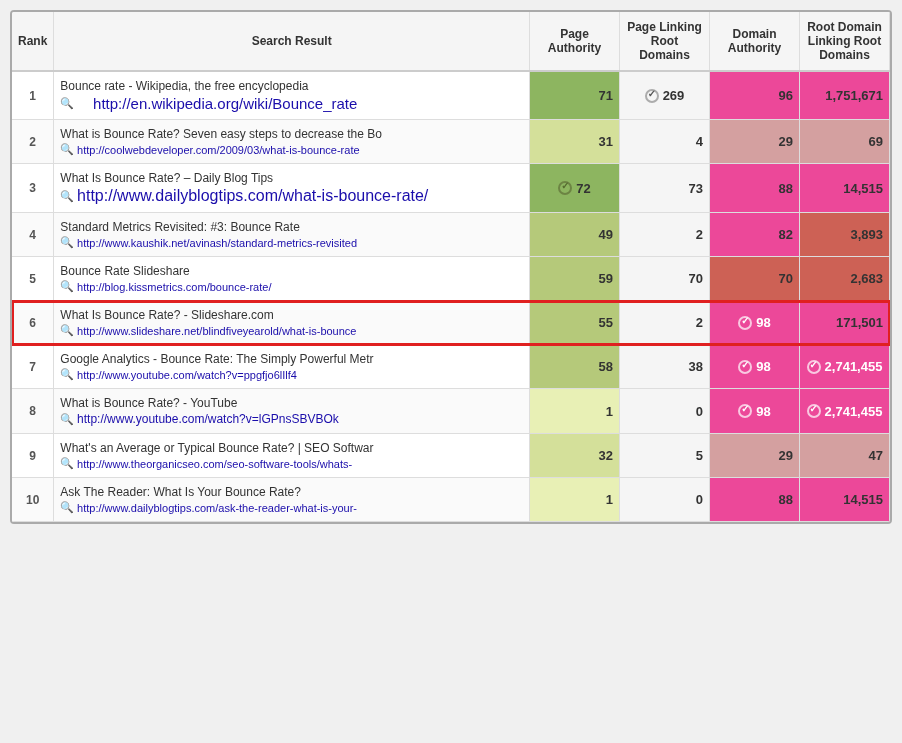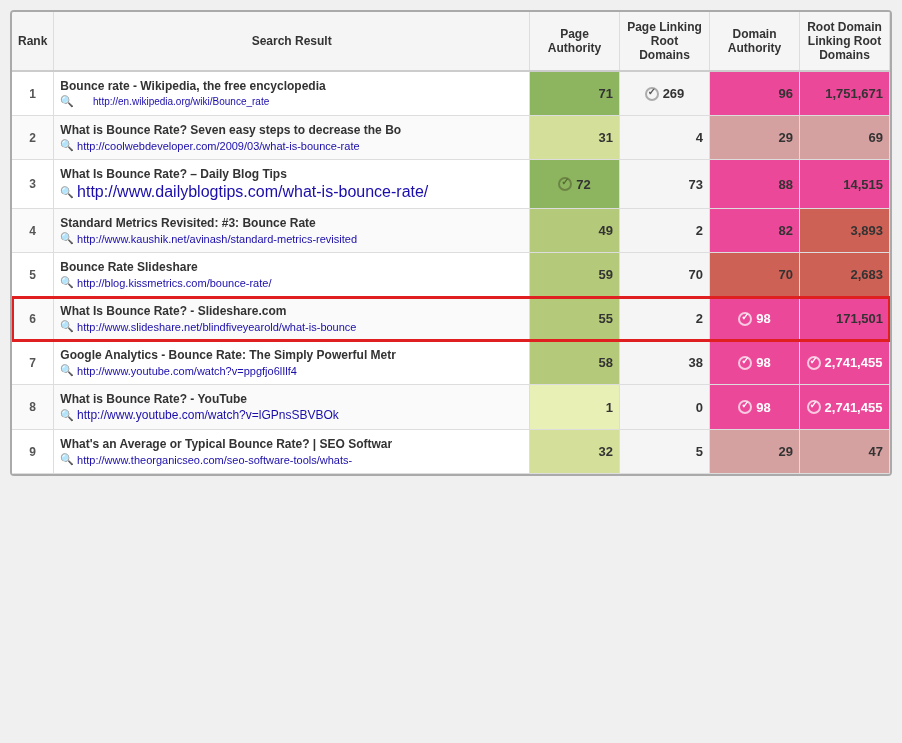--- a/index.html
+++ b/index.html
@@ -63,21 +63,21 @@
     td.rank-cell {
       text-align: center;
       font-weight: bold;
       color: #555;
       width: 40px;
     }
     td.search-result-cell {
       min-width: 220px;
     }
     .result-title {
-      font-weight: bold;
+      font-weight: normal;
       color: #333;
       font-size: 12px;
       margin-bottom: 2px;
     }
     .result-url {
       color: #1a0dab;
       font-size: 11px;
       display: flex;
       align-items: center;
       gap: 3px;
@@ -122,21 +122,21 @@
         <th>Root Domain<br>Linking Root<br>Domains</th>
       </tr>
     </thead>
     <tbody id="table-body">
     <tr>
           <td class="rank-cell">1</td>
           <td class="search-result-cell">
             <div class="result-title">Bounce rate - Wikipedia, the free encyclopedia</div>
             <div class="result-url">
               <span class="magnify-icon">🔍</span>
-              <span style="color: rgb(26, 13, 171); font-size: 10px; padding-left: 16px;">http://en.wikipedia.org/wiki/Bounce_rate</span>
+              <span style="color: rgb(26, 13, 171); font-size: 15px; padding-left: 16px;">http://en.wikipedia.org/wiki/Bounce_rate</span>
             </div>
           </td>
           <td class="metric-cell pa-high">71</td>
           <td class="metric-cell" style="background-color: rgb(245, 245, 245);">
             <div class="metric-with-check">
               <span style="display: inline-block; width: 14px; height: 14px; border-radius: 50%; border: 2px solid rgba(100, 100, 100, 0.5); position: relative; margin-right: 2px; vertical-align: middle;">
                 <span style="position:absolute;top:-3px;left:1px;font-size:10px;color:#555;">✓</span>
               </span>
               <span>269</span>
             </div>
@@ -290,16 +290,30 @@
             <div class="result-title">What's an Average or Typical Bounce Rate? | SEO Softwar</div>
             <div class="result-url">
               <span class="magnify-icon">🔍</span>
               <span style="color: rgb(26, 13, 171); font-size: 11px;">http://www.theorganicseo.com/seo-software-tools/whats-</span>
             </div>
           </td>
           <td class="metric-cell pa-low">32</td>
           <td class="metric-cell" style="background-color: rgb(245, 245, 245);">5</td>
           <td class="metric-cell da-low">29</td>
           <td class="metric-cell da-low">47</td>
+        </tr>
+        <tr>
+          <td class="rank-cell">10</td>
+          <td class="search-result-cell">
+            <div class="result-title">Ask The Reader: What Is Your Bounce Rate?</div>
+            <div class="result-url">
+              <span class="magnify-icon">🔍</span>
+              <span style="color: rgb(26, 13, 171); font-size: 11px;">http://www.dailyblogtips.com/ask-the-reader-what-is-your-</span>
+            </div>
+          </td>
+          <td class="metric-cell pa-vlow">1</td>
+          <td class="metric-cell" style="background-color: rgb(245, 245, 245);">0</td>
+          <td class="metric-cell da-high">88</td>
+          <td class="metric-cell da-high">14,515</td>
         </tr>
       </tbody>
   </table>
 </div>
 
 </body></html>

